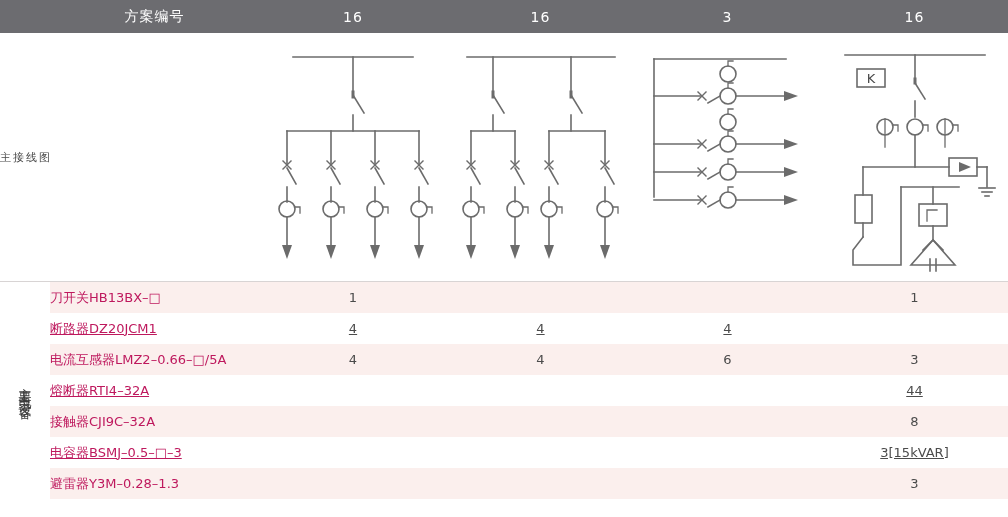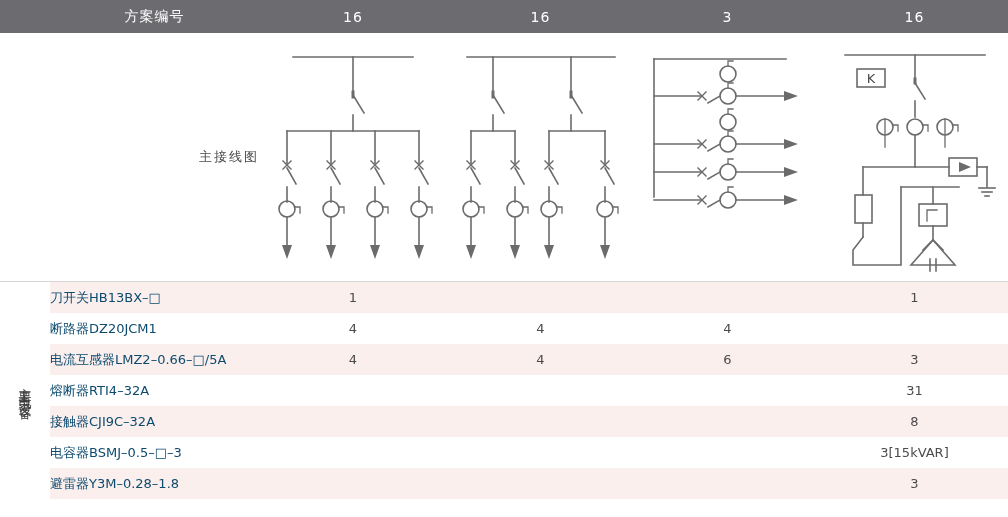--- a/index.html
+++ b/index.html
@@ -47,22 +47,22 @@
   .hdr-cell.last { border-right: 0; }
   .hdr-blank {
     background: #6c6c70;
     border-right: 1px solid #6c6c70;
   }
 
   
   .diagram-label-cell {
     background: #ffffff;
     color: #4a4a4a;
-    font-size: 13px;
-    text-align: right;
+    font-size: 11px;
+    text-align: left;
     letter-spacing: 2px;
     border-right: 1px solid #d8d4d4;
     border-bottom: 1px solid #d8d4d4;
   }
   .diagram-cell {
     background: #ffffff;
     border-right: 1px solid #d8d4d4;
     border-bottom: 1px solid #d8d4d4;
     height: 248px;
     text-align: center;
@@ -83,24 +83,24 @@
   .vert-label .vtext {
     writing-mode: vertical-rl;
     text-orientation: upright;
     letter-spacing: 4px;
     line-height: 1;
     display: inline-block;
     font-size: 13px;
   }
   tr.data-row { height: 31px; }
   tr.data-row.odd  td.striped { background: #fbefed; }
-  tr.data-row.even td.striped { background: #ffffff; }
+  tr.data-row.even td.striped { background: #ffffff; text-decoration: underline; }
 
   td.item-name {
-    color: #0c4a6e;
+    color: #be185d;
     font-size: 13px;
     padding-left: 9px;
     border-right: 1px solid #d8d4d4;
     white-space: nowrap;
   }
   td.qty {
     color: #4b4b4b;
     font-size: 13px;
     text-align: center;
     border-right: 1px solid #d8d4d4;
@@ -392,41 +392,41 @@
       <td class="qty striped">4</td>
       <td class="qty striped">6</td>
       <td class="qty last striped">3</td>
     </tr>
 
     <tr class="data-row even">
       <td class="item-name striped">熔断器RTI4–32A</td>
       <td class="qty striped"></td>
       <td class="qty striped"></td>
       <td class="qty striped"></td>
-      <td class="qty last striped">31</td>
+      <td class="qty last striped">44</td>
     </tr>
 
     <tr class="data-row odd">
       <td class="item-name striped">接触器CJI9C–32A</td>
       <td class="qty striped"></td>
       <td class="qty striped"></td>
       <td class="qty striped"></td>
       <td class="qty last striped">8</td>
     </tr>
 
     <tr class="data-row even">
       <td class="item-name striped">电容器BSMJ–0.5–□–3</td>
       <td class="qty striped"></td>
       <td class="qty striped"></td>
       <td class="qty striped"></td>
       <td class="qty last striped">3[15kVAR]</td>
     </tr>
 
     <tr class="data-row odd">
-      <td class="item-name striped">避雷器Y3M–0.28–1.8</td>
+      <td class="item-name striped">避雷器Y3M–0.28–1.3</td>
       <td class="qty striped"></td>
       <td class="qty striped"></td>
       <td class="qty striped"></td>
       <td class="qty last striped">3</td>
     </tr>
   </tbody>
     </table>
 </div>
 
 </body></html>

